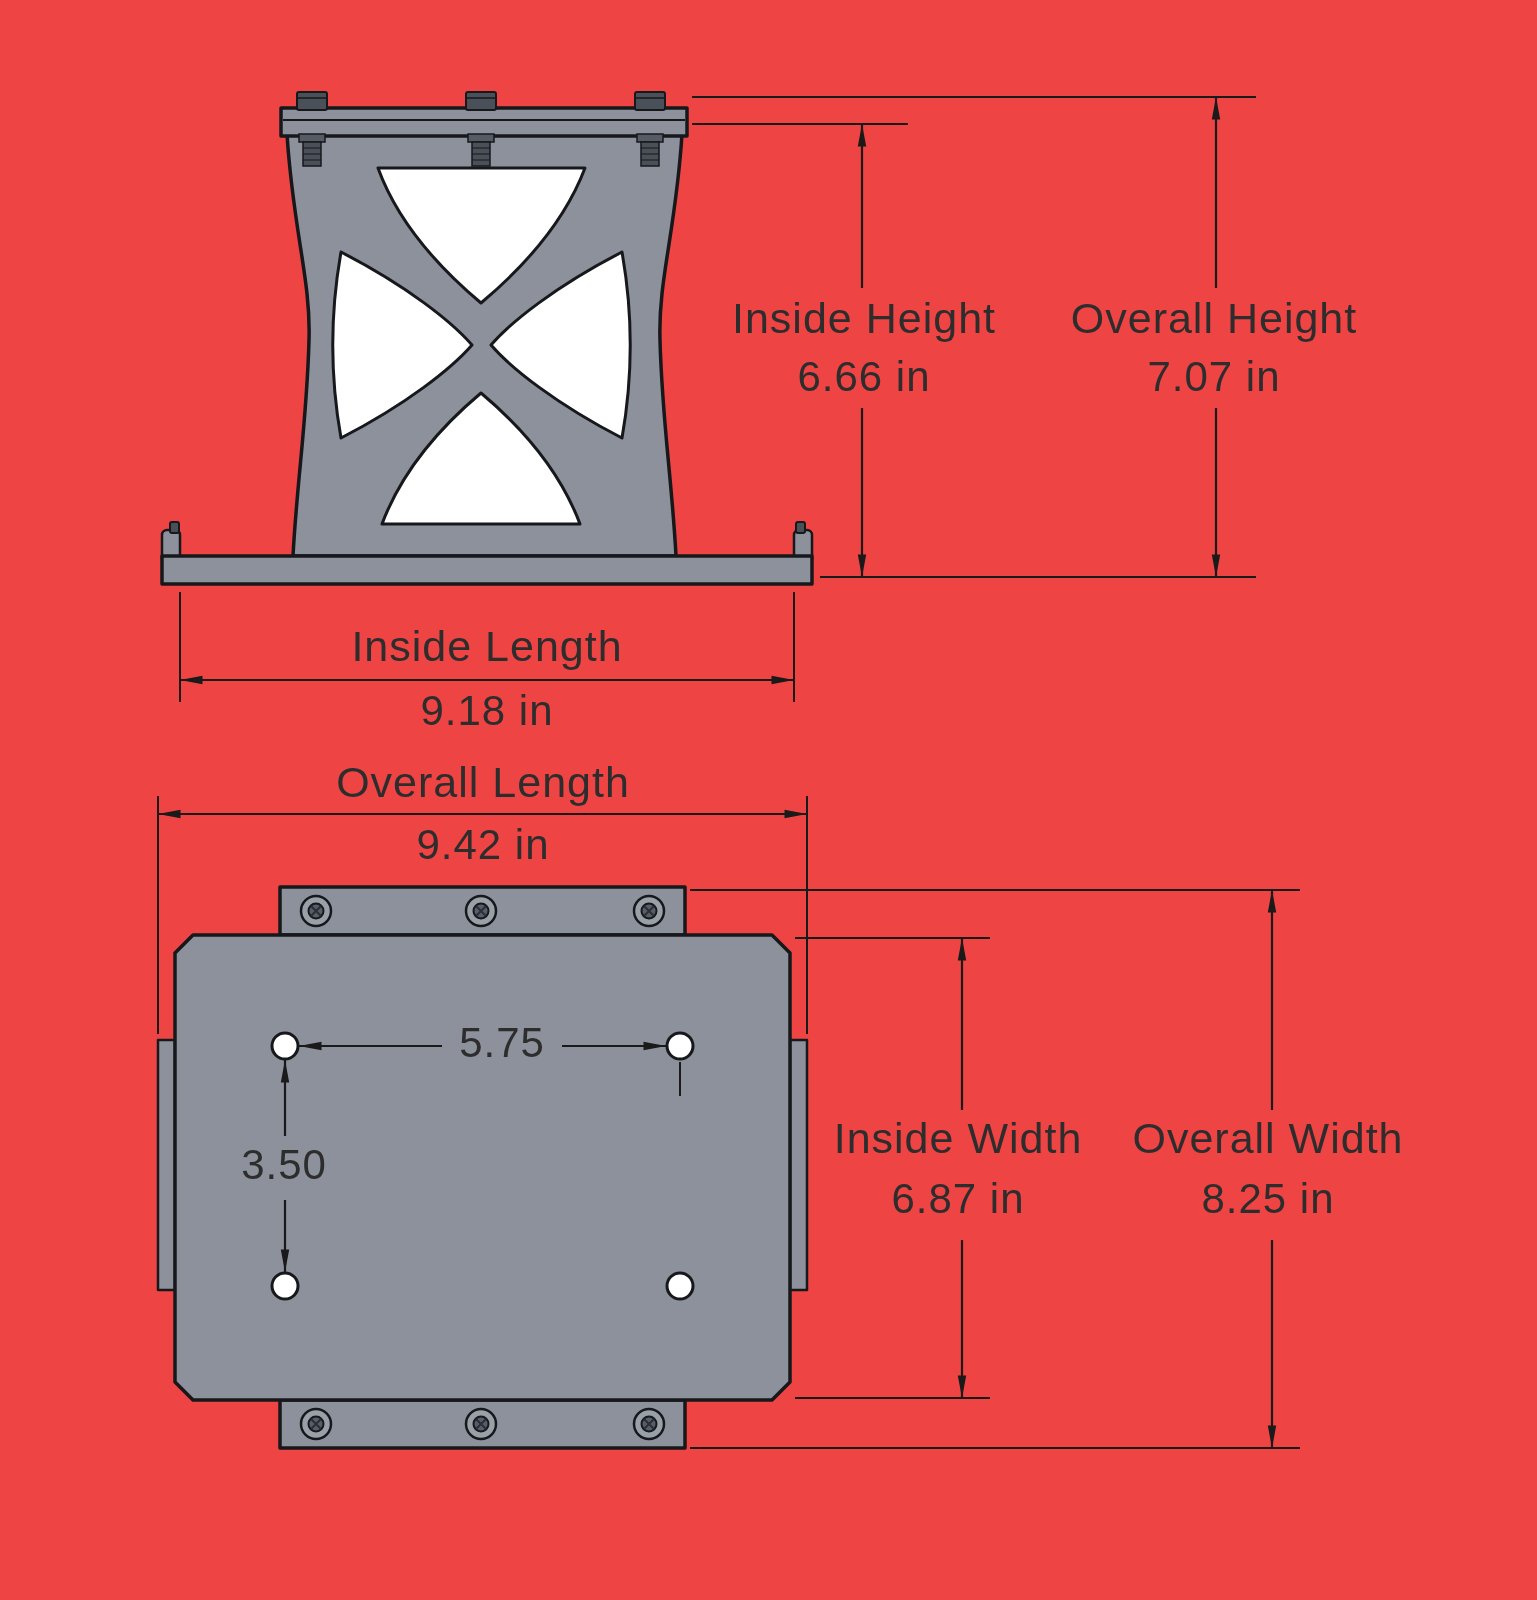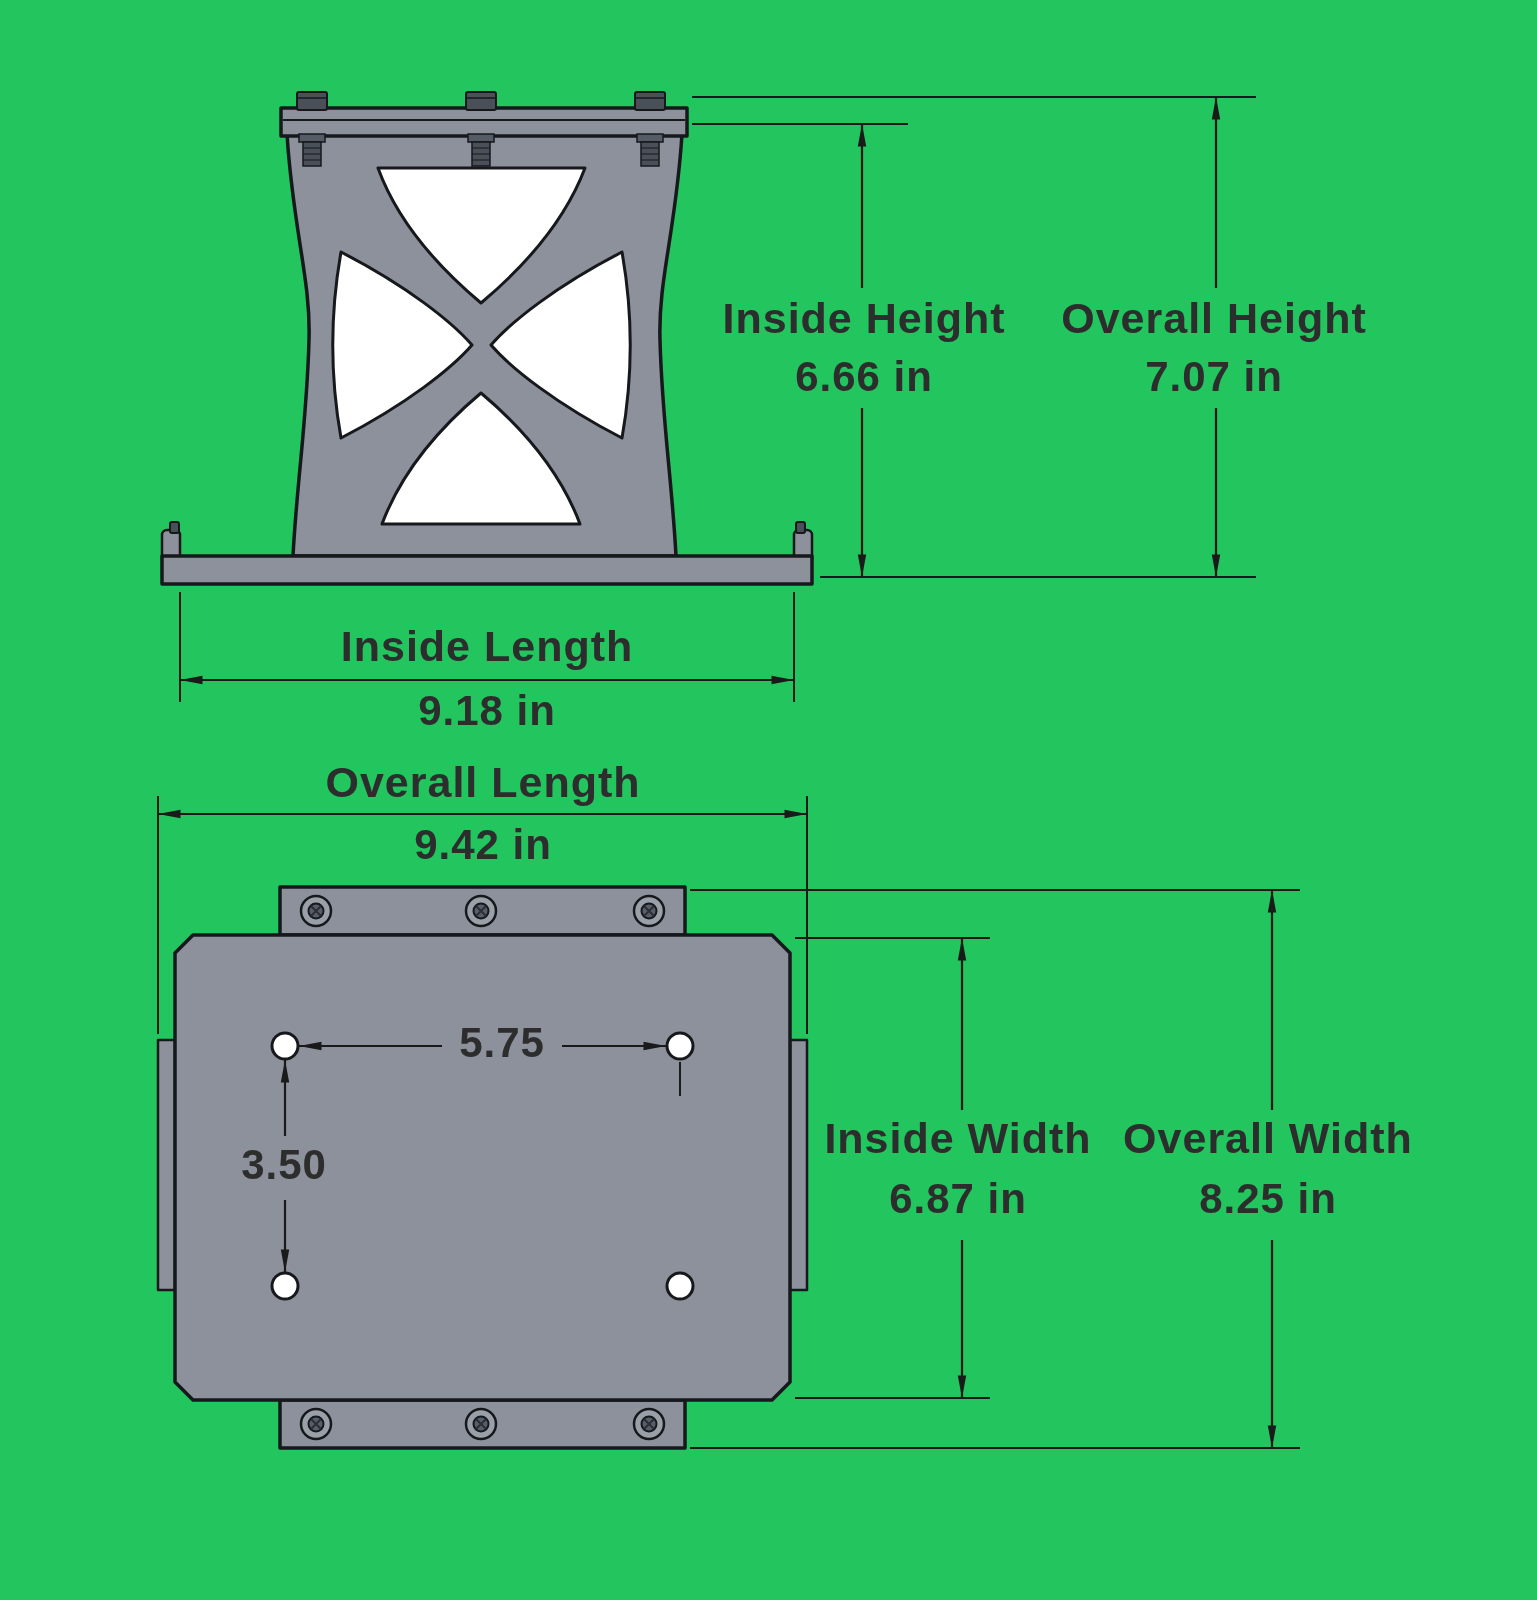--- a/index.html
+++ b/index.html
@@ -3,21 +3,21 @@
 <meta charset="utf-8">
 <style>
   html, body {
     margin: 0;
     padding: 0;
     background: #ffffff;
     width: 1537px;
     height: 1600px;
     font-family: "Liberation Sans", sans-serif;
   }
-  .stage { position: relative; width: 1537px; height: 1600px; background: #22c55e; font-weight: bold; }
+  .stage { position: relative; width: 1537px; height: 1600px; background: #ef4444; }
   svg { display: block; }
 
   .part   { fill: #8C919B; stroke: #16181c; stroke-width: 3.5; stroke-linejoin: round; }
   .part2  { fill: #8C919B; stroke: #16181c; stroke-width: 2.5; stroke-linejoin: round; }
   .dark   { fill: #4a5058; stroke: #16181c; stroke-width: 2; }
   .cutout { fill: #ffffff; stroke: #16181c; stroke-width: 3; stroke-linejoin: round; }
   .hole   { fill: #ffffff; stroke: #16181c; stroke-width: 3; }
   .dim    { stroke: #1a1a1a; stroke-width: 2.2; fill: none; }
   .ext    { stroke: #1a1a1a; stroke-width: 2;   fill: none; }
   .edge   { stroke: #16181c; stroke-width: 2;   fill: none; }

